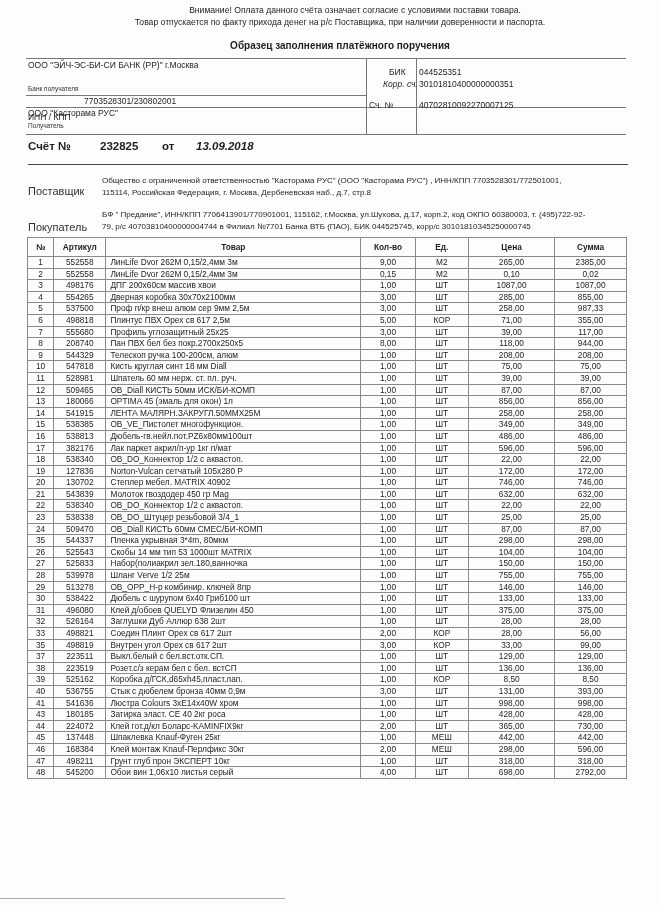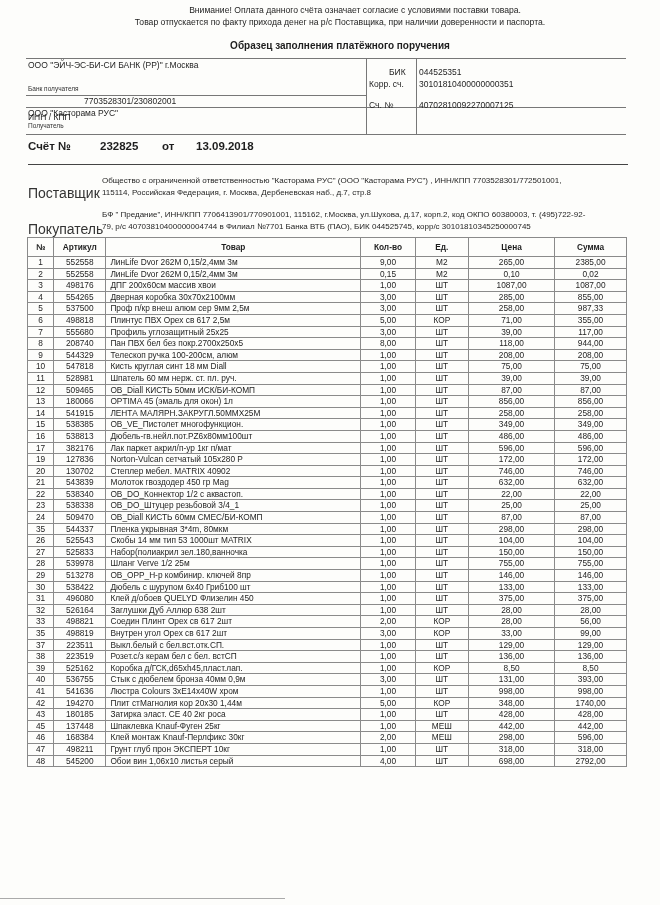--- a/index.html
+++ b/index.html
@@ -15,21 +15,21 @@
     .bank { position: absolute; top: 58px; left: 26px; width: 600px; height: 76px; font-size: 8.5px; }
     .bank .hl { position: absolute; height: 0; border-top: 1px solid #777; }
     .bank .vl { position: absolute; width: 0; border-left: 1px solid #777; }
     .bank .t { position: absolute; white-space: nowrap; }
     .bank .small { font-size: 6.5px; color: #333; }
 
     .invoice-head { position: absolute; top: 140px; left: 28px; font-size: 11.5px; font-weight: bold; }
     .invoice-head span { position: absolute; white-space: nowrap; top: 0; }
     .rule { position: absolute; left: 28px; width: 600px; border-top: 1.5px solid #444; }
 
-    .party-label { position: absolute; font-size: 14px; color: #333; }
+    .party-label { position: absolute; font-size: 11px; color: #333; }
     .party-text { position: absolute; font-size: 8px; line-height: 12px; width: 575px; }
 
     table.items {
       position: absolute; top: 237px; left: 27px; width: 600px;
       border-collapse: collapse; font-size: 8.3px; table-layout: fixed;
     }
     table.items th, table.items td {
       border: 1px solid #8a8a8a; padding: 0 3px; height: 10.6px; line-height: 10.6px;
       white-space: nowrap; overflow: hidden;
     }
@@ -57,31 +57,31 @@
 
   <span class="t" style="top:2px;left:2px;">ООО "ЭЙЧ-ЭС-БИ-СИ БАНК (РР)" г.Москва</span>
   <span class="t small" style="top:27px;left:2px;">Банк получателя</span>
   <span class="t" style="top:38px;left:2px;margin-top:16px;">ИНН / КПП</span>
   <span class="t" style="top:38px;left:58px;">7703528301/230802001</span>
   <span class="t" style="top:50px;left:2px;">ООО "Касторама РУС"</span>
   <span class="t small" style="top:64px;left:2px;">Получатель</span>
 
   <span class="t" style="top:9px;left:343px;margin-left:20px;">БИК</span>
   <span class="t" style="top:9px;left:393px;">044525351</span>
-  <span class="t" style="top:21px;left:343px;">Корр. сч.</span>
+  <span class="t" style="top:21px;left:357px;font-style:italic;">Корр. сч.</span>
   <span class="t" style="top:21px;left:393px;">30101810400000000351</span>
   <span class="t" style="top:42px;left:343px;">Сч. №</span>
   <span class="t" style="top:42px;left:393px;">40702810092270007125</span>
 </div>
 
 <div class="invoice-head">
   <span style="left:0;">Счёт №</span>
   <span style="left:72px;">232825</span>
   <span style="left:134px;">от</span>
-  <span style="left:168px;">13.09.2018</span>
+  <span style="left:168px;font-style:italic;">13.09.2018</span>
 </div>
 <div class="rule" style="top:164px;"></div>
 
 <div class="party-label" style="top:185px;left:28px;">Поставщик</div>
 <div class="party-text" style="top:175px;left:102px;">
   <div>Общество с ограниченной ответственностью "Касторама РУС" (ООО "Касторама РУС") , ИНН/КПП 7703528301/772501001,</div>
   <div>115114, Российская Федерация, г. Москва, Дербеневская наб., д.7, стр.8</div>
 </div>
 
 <div class="party-label" style="top:221px;left:28px;">Покупатель</div>
@@ -259,20 +259,29 @@
       <tr>
         <td class="c">17</td>
         <td class="c">382176</td>
         <td class="l">Лак паркет акрил/п-ур 1кг п/мат</td>
         <td class="c">1,00</td>
         <td class="c">ШТ</td>
         <td class="c">596,00</td>
         <td class="c">596,00</td>
       </tr>
       <tr>
+        <td class="c">18</td>
+        <td class="c">538340</td>
+        <td class="l">OB_DO_Коннектор 1/2 с аквастоп.</td>
+        <td class="c">1,00</td>
+        <td class="c">ШТ</td>
+        <td class="c">22,00</td>
+        <td class="c">22,00</td>
+      </tr>
+      <tr>
         <td class="c">19</td>
         <td class="c">127836</td>
         <td class="l">Norton-Vulcan сетчатый 105х280 Р</td>
         <td class="c">1,00</td>
         <td class="c">ШТ</td>
         <td class="c">172,00</td>
         <td class="c">172,00</td>
       </tr>
       <tr>
         <td class="c">20</td>
@@ -448,36 +457,36 @@
       <tr>
         <td class="c">41</td>
         <td class="c">541636</td>
         <td class="l">Люстра Colours 3хE14х40W хром</td>
         <td class="c">1,00</td>
         <td class="c">ШТ</td>
         <td class="c">998,00</td>
         <td class="c">998,00</td>
       </tr>
       <tr>
-        <td class="c">42</td>
-        <td class="c">194270</td>
-        <td class="l">Плит стМагнолия кор 20х30 1,44м</td>
-        <td class="c">5,00</td>
-        <td class="c">КОР</td>
-        <td class="c">348,00</td>
-        <td class="c">1740,00</td>
-      </tr>
-      <tr>
         <td class="c">43</td>
         <td class="c">180185</td>
         <td class="l">Затирка эласт. CE 40 2кг роса</td>
         <td class="c">1,00</td>
         <td class="c">ШТ</td>
         <td class="c">428,00</td>
         <td class="c">428,00</td>
+      </tr>
+      <tr>
+        <td class="c">44</td>
+        <td class="c">224072</td>
+        <td class="l">Клей гот.д/кл Боларс-KAMINFIX9кг</td>
+        <td class="c">2,00</td>
+        <td class="c">ШТ</td>
+        <td class="c">365,00</td>
+        <td class="c">730,00</td>
       </tr>
       <tr>
         <td class="c">45</td>
         <td class="c">137448</td>
         <td class="l">Шпаклевка Knauf-Фуген 25кг</td>
         <td class="c">1,00</td>
         <td class="c">МЕШ</td>
         <td class="c">442,00</td>
         <td class="c">442,00</td>
       </tr>

